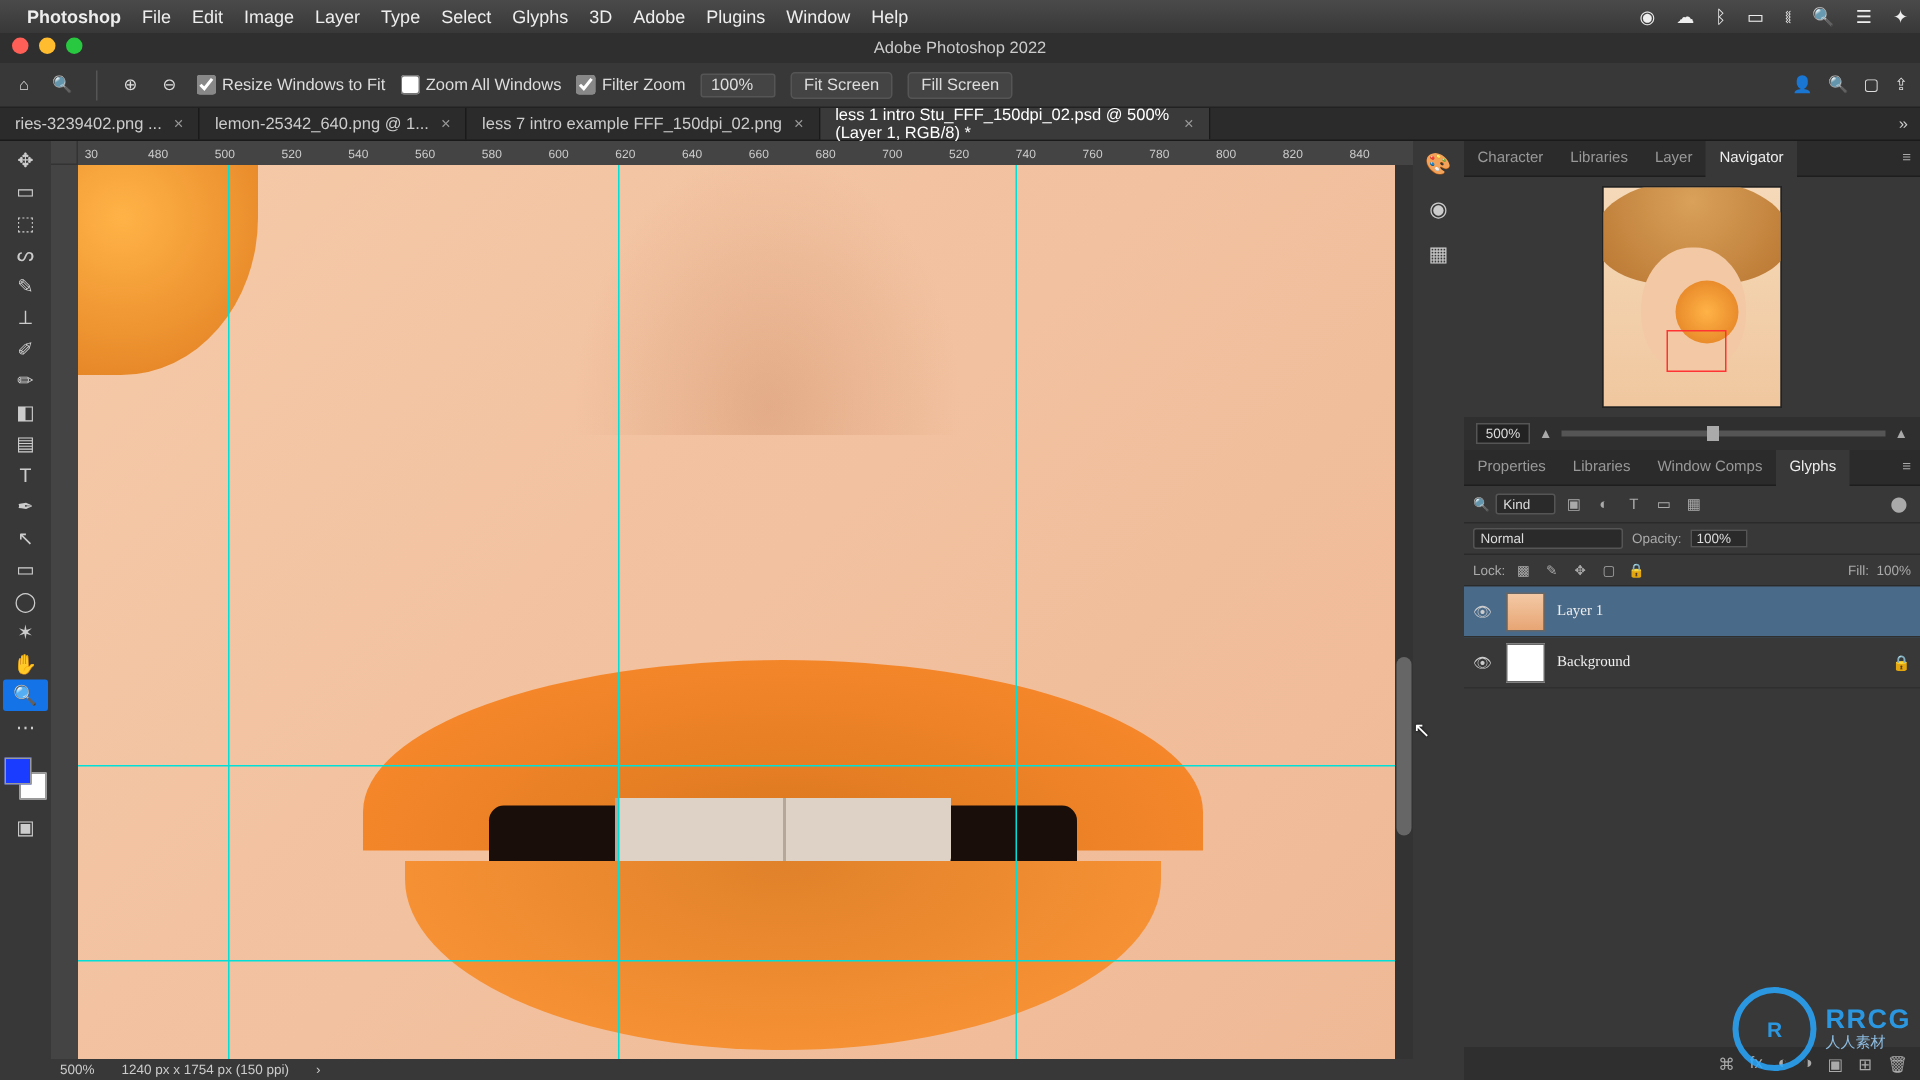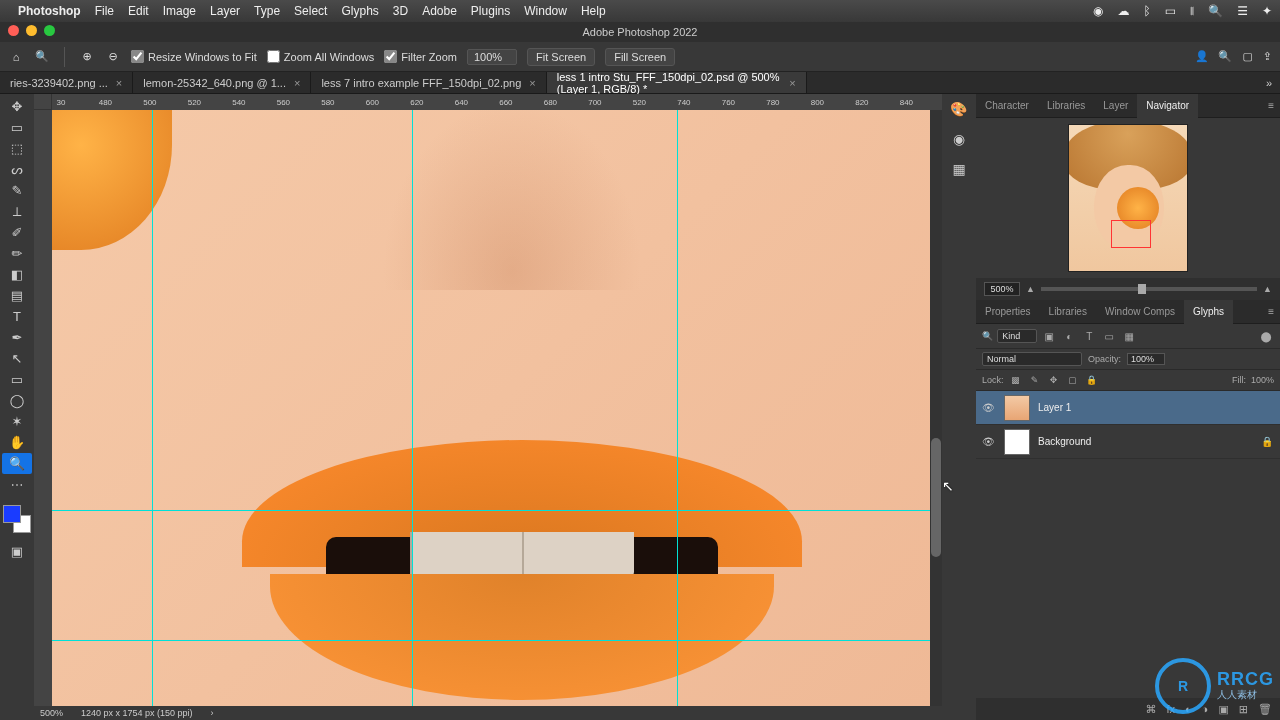--- a/index.html
+++ b/index.html
@@ -101,21 +101,21 @@
 .layers-blend .lbl { font-size:9px; color:#aaa; }
 .layers-blend .val { background:#2a2a2a; border:1px solid #555; padding:0 10px 0 3px; font-size:9px; }
 .layers-lock { display:flex; align-items:center; padding:3px 6px; gap:5px; border-bottom:1px solid #2a2a2a; font-size:9px; color:#aaa; }
 .layers-lock .lic { width:14px; height:14px; display:inline-flex; align-items:center; justify-content:center; }
 
 .layer-row { display:flex; align-items:center; height:34px; border-bottom:1px solid #2f2f2f; padding:0 6px; gap:8px; }
 .layer-row.sel { background:#4a6a8a; }
 .layer-row .eye { width:14px; color:#ccc; }
 .layer-row .thumb { width:26px; height:26px; border:1px solid #666; background:#fff; }
 .layer-row .thumb.img { background: linear-gradient(#f3c9a5,#e8a574); }
-.layer-row .lname { font-size:10px; color:#eee; }
+.layer-row .lname { font-size:10px; color:#eee;font-family:Liberation Serif, serif; }
 .layer-row .lock { margin-left:auto; color:#aaa; font-size:10px; }
 
 .layers-footer { margin-top:auto; height:22px; background:#2f2f2f; display:flex; align-items:center; justify-content:flex-end; gap:10px; padding:0 8px; color:#aaa; font-size:11px; }
 
 .cursor-arrow { position:absolute; left:942px; top:478px; font-size:14px; color:#fff; text-shadow:0 0 2px #000; pointer-events:none; }
 
 .watermark { position:absolute; right:6px; bottom:6px; display:flex; align-items:center; gap:6px; opacity:0.85; }
 .watermark .logo { width:56px; height:56px; border:4px solid #2aa8ff; border-radius:50%; display:flex; align-items:center; justify-content:center; color:#2aa8ff; font-weight:bold; font-size:14px; }
 .watermark .txt { color:#2aa8ff; font-size:18px; font-weight:bold; letter-spacing:1px; line-height:1; }
 .watermark .sub { font-size:10px; color:#9cd4ff; display:block; }

